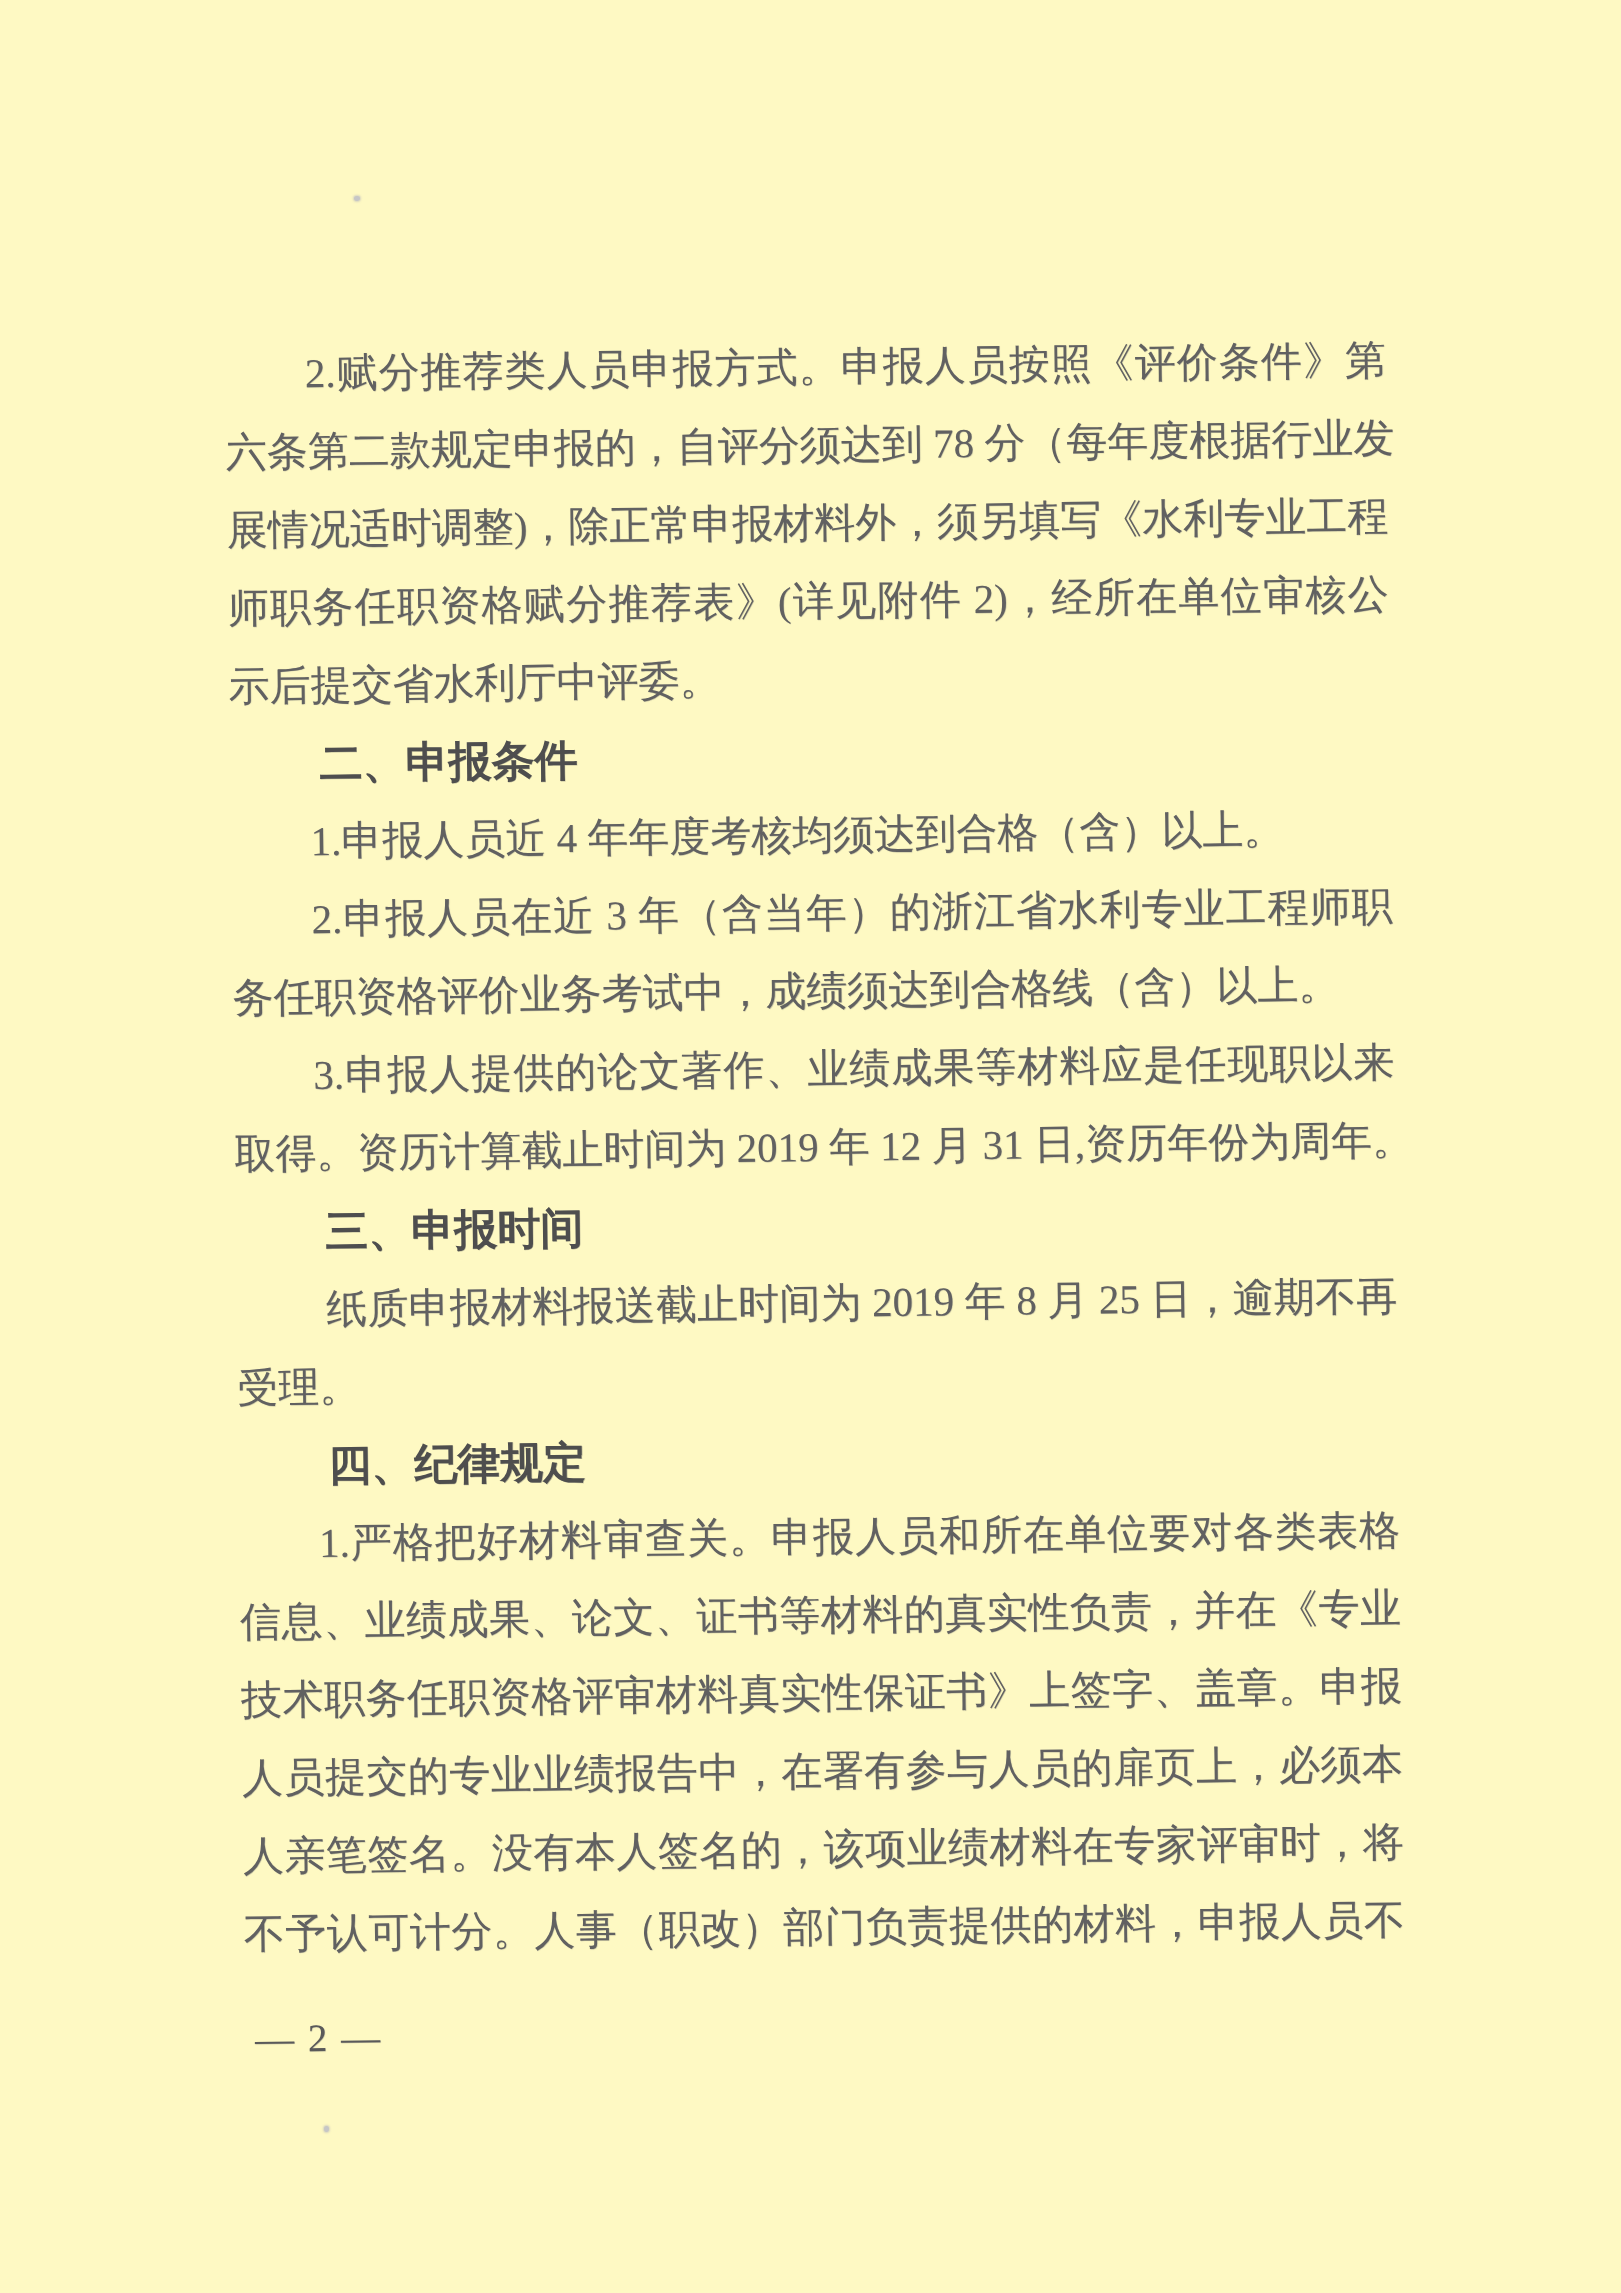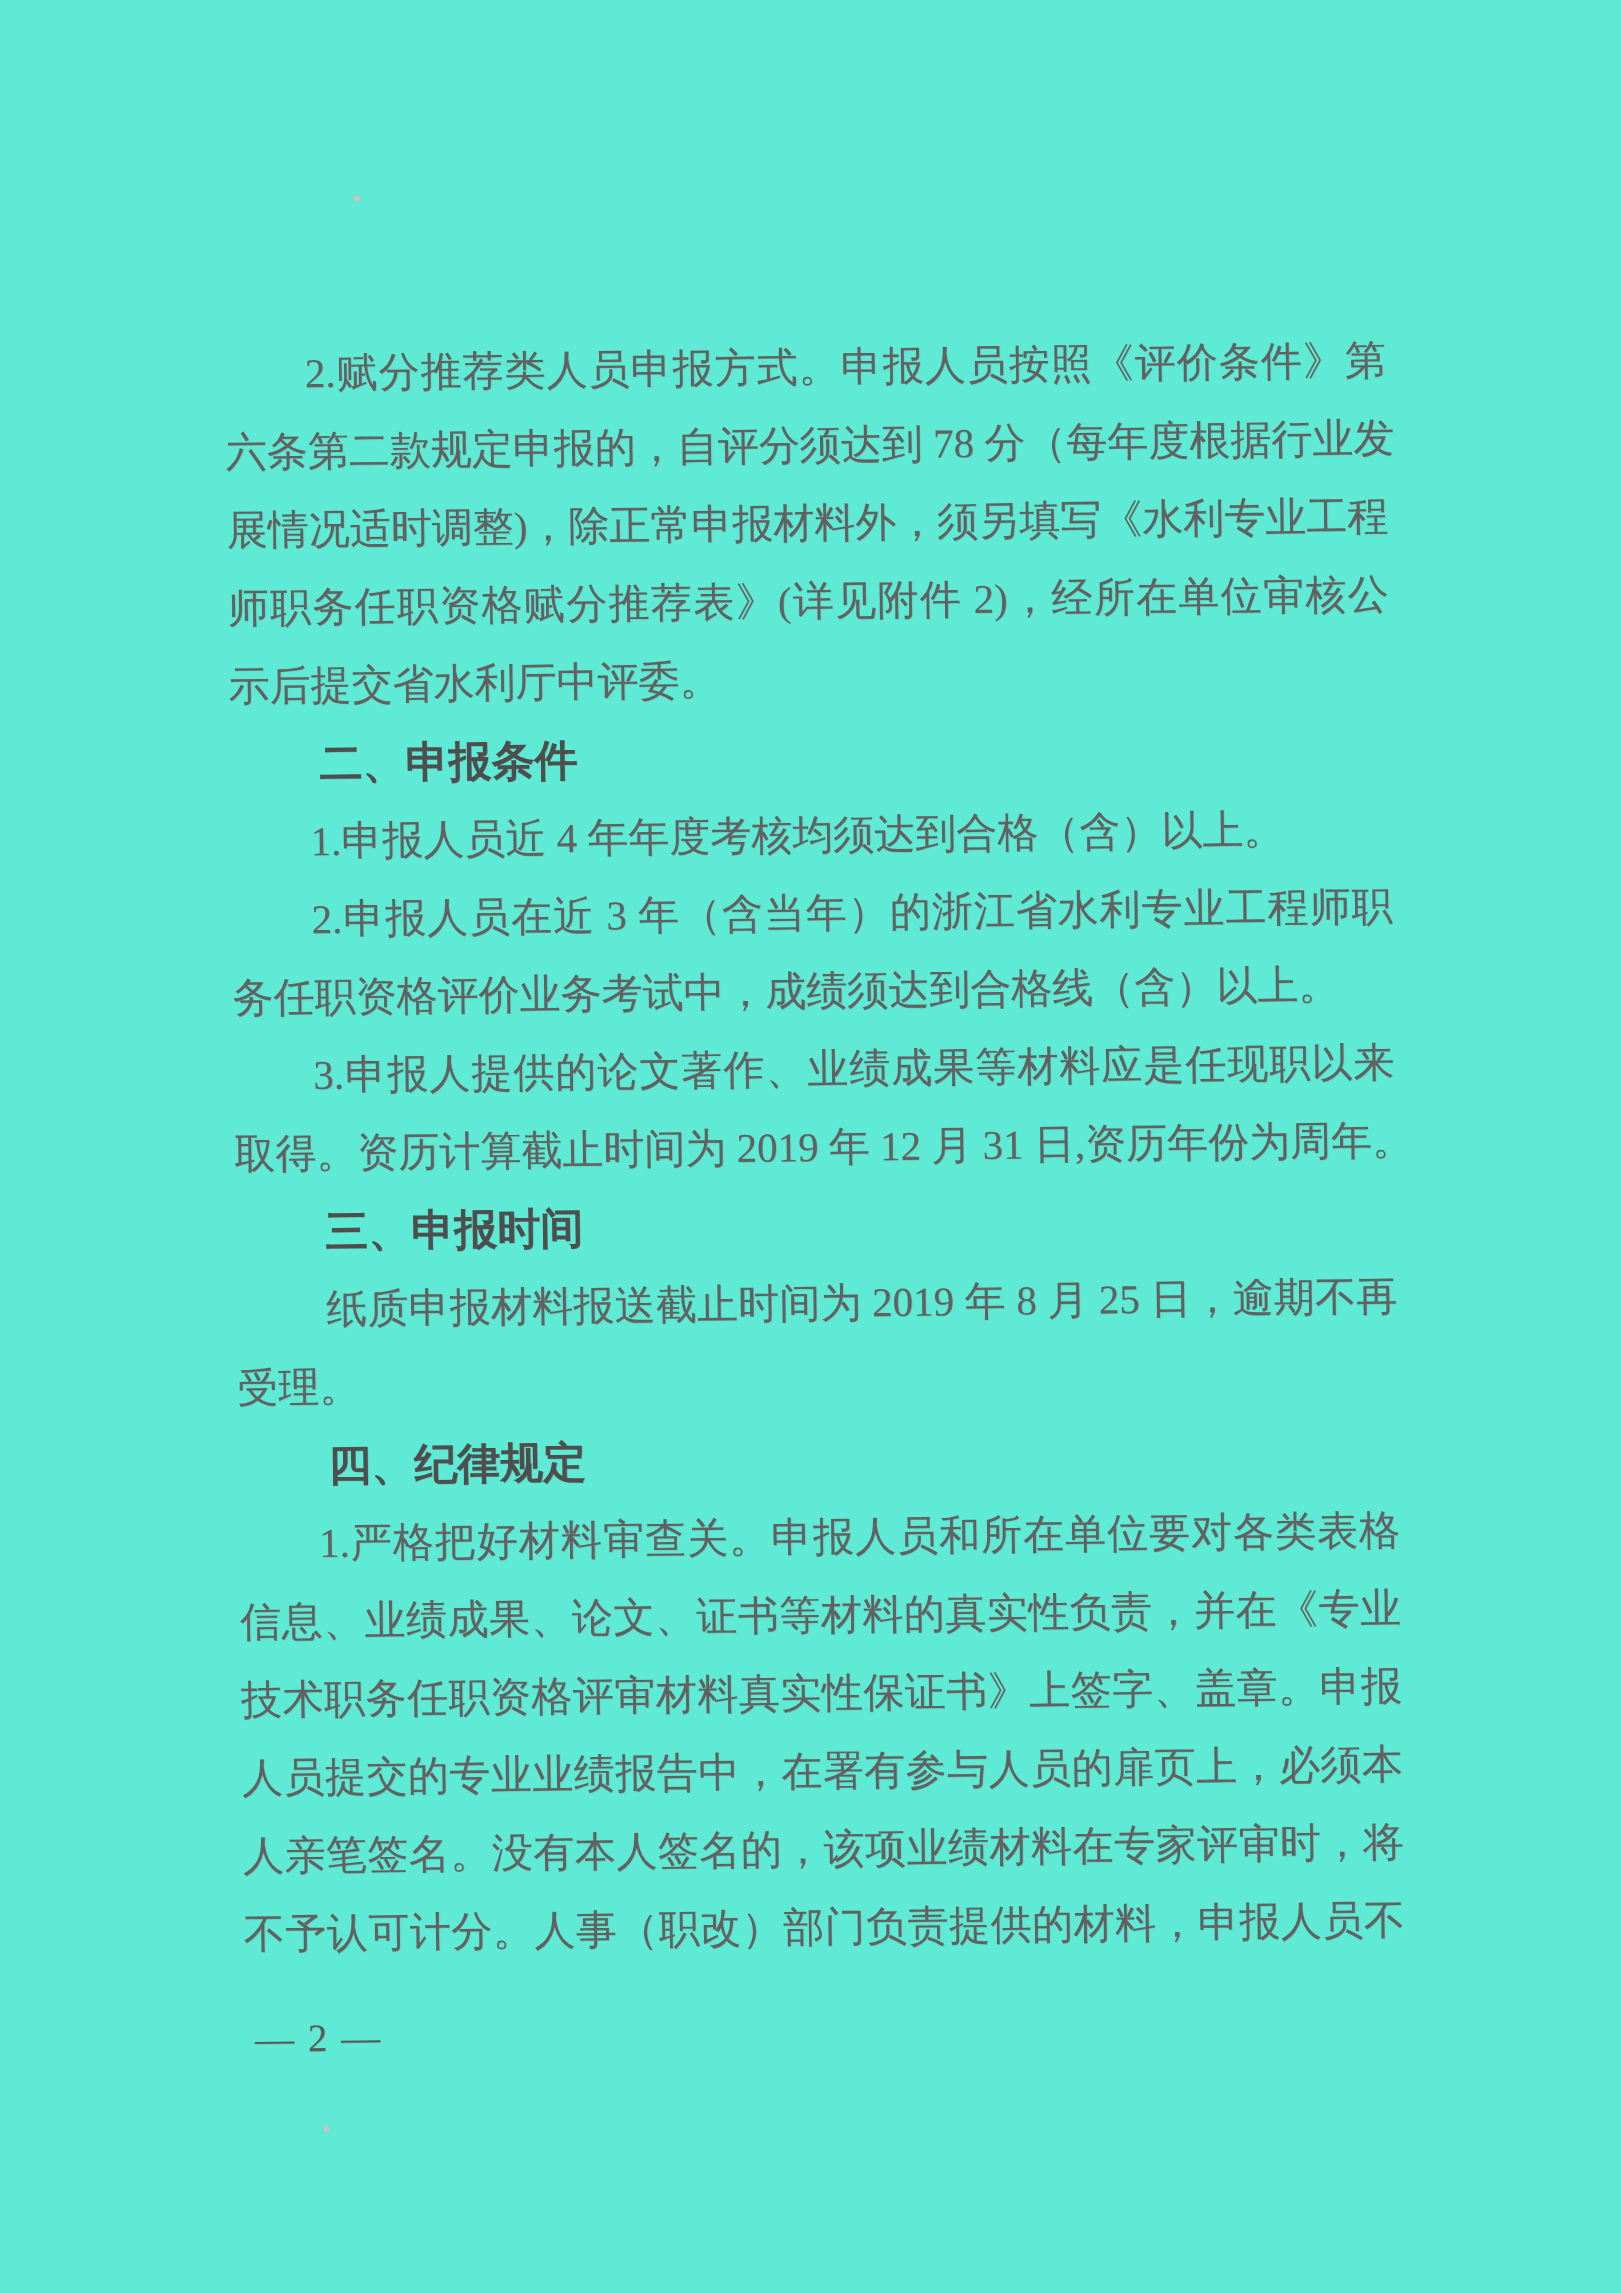--- a/index.html
+++ b/index.html
@@ -7,21 +7,21 @@
     padding: 0;
     width: 1621px;
     height: 2294px;
     background: #fdfdfc;
     overflow: hidden;
   }
   .page {
     position: relative;
     width: 1621px;
     height: 2294px;
-    background: #5eead4;
+    background: #fef9c3;
   }
   .textblock {
     position: absolute;
     left: 235px;
     top: 328px;
     width: 1161px;
     transform: rotate(-0.7deg);
     transform-origin: 50% 50%;
   }
   .line {

